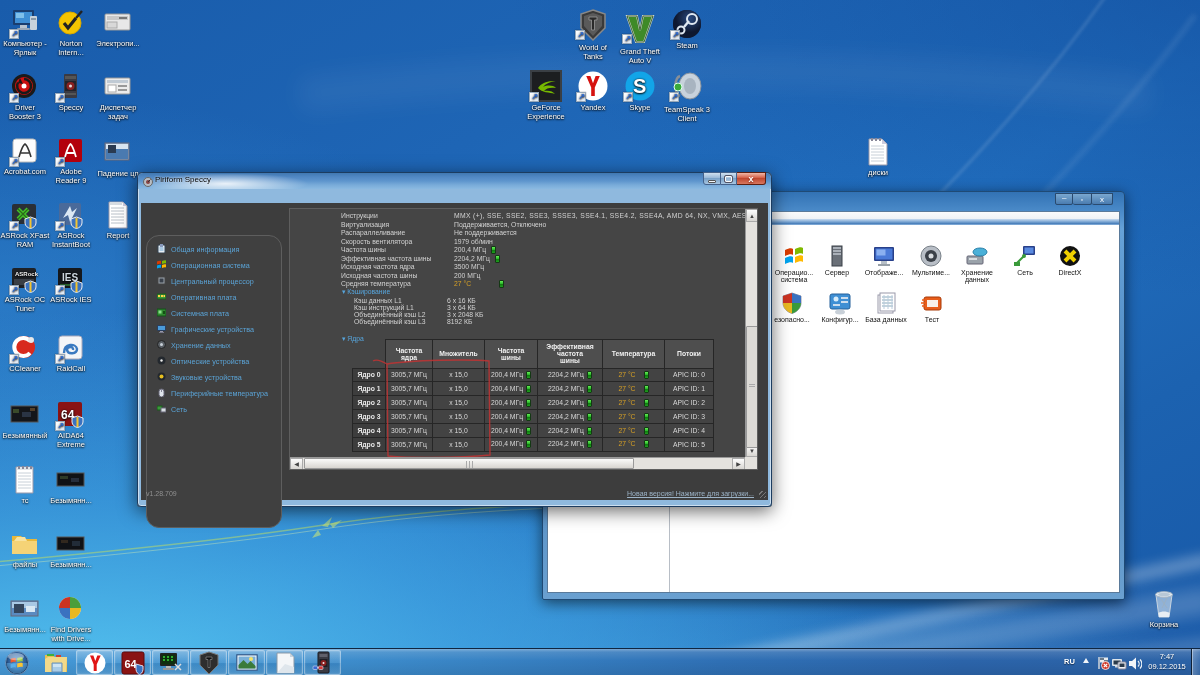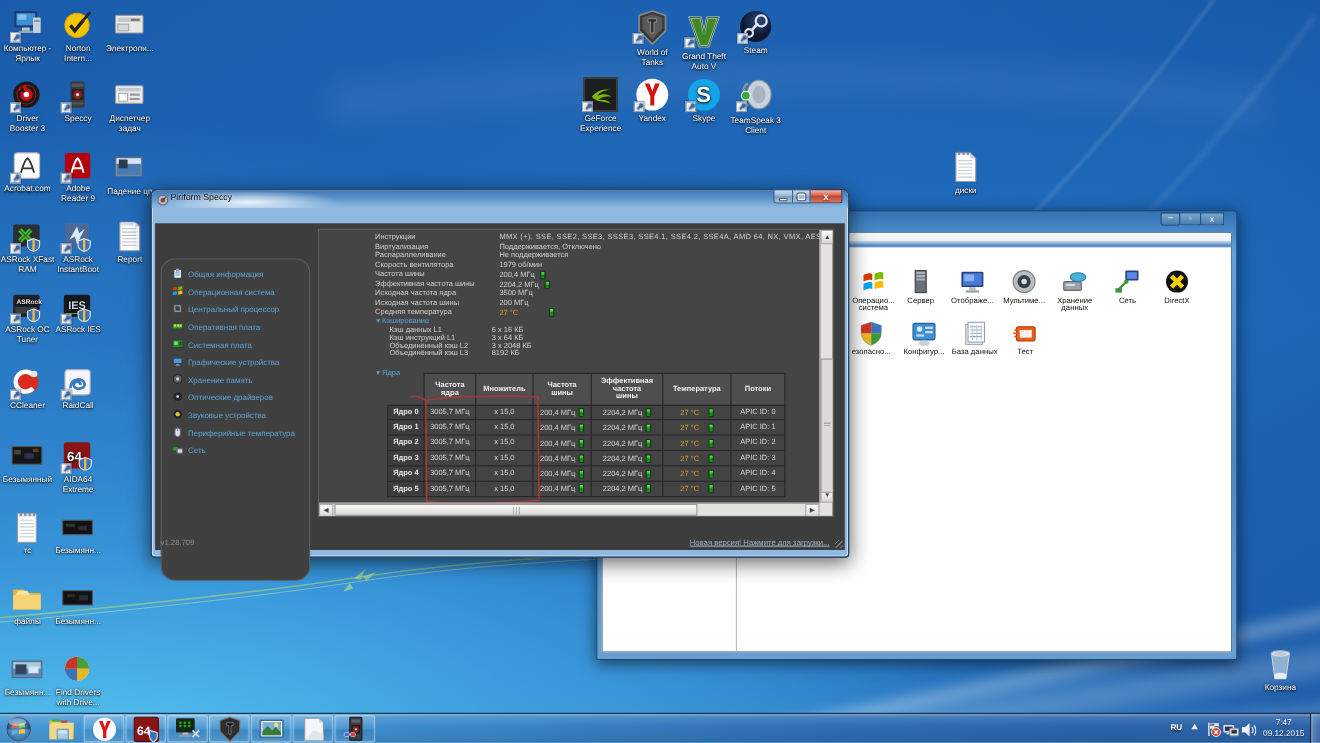--- a/index.html
+++ b/index.html
@@ -519,25 +519,25 @@
           </svg><span>Системная плата</span></div>
    <div class="sbi" style="top:88px"><svg width="9" height="9">
             <rect x="0" y="1" width="9" height="6" rx="1" fill="#2a3f5e"></rect>
             <rect x="1" y="2" width="7" height="4" fill="#4a9ad8"></rect>
             <rect x="3" y="7" width="3" height="1" fill="#99a"></rect>
             <rect x="2" y="8" width="5" height="1" fill="#778"></rect>
           </svg><span>Графические устройства</span></div>
    <div class="sbi" style="top:104px"><svg width="9" height="9">
             <circle cx="4.5" cy="4.5" r="4" fill="#5a6066" stroke="#222"></circle>
             <circle cx="4.5" cy="4.5" r="1.5" fill="#c8d0d8"></circle>
-          </svg><span>Хранение память</span></div>
+          </svg><span>Хранение данных</span></div>
    <div class="sbi" style="top:120px"><svg width="9" height="9">
             <circle cx="4.5" cy="4.5" r="4" fill="#23282e"></circle>
             <circle cx="4.5" cy="4.5" r="1.2" fill="#eee"></circle>
-          </svg><span>Оптические драйверов</span></div>
+          </svg><span>Оптические устройства</span></div>
    <div class="sbi" style="top:136px"><svg width="9" height="9">
             <circle cx="4.5" cy="4.5" r="4" fill="#23282e"></circle>
             <circle cx="4.5" cy="4.5" r="2" fill="#e8c020"></circle>
           </svg><span>Звуковые устройства</span></div>
    <div class="sbi" style="top:152px"><svg width="9" height="9">
             <rect x="2" y="1" width="5" height="8" rx="2.4" fill="#dfe4ea" stroke="#667"></rect>
             <path d="M4.5 1 v3" stroke="#889"></path>
           </svg><span>Периферийные температура</span></div>
    <div class="sbi" style="top:168px"><svg width="9" height="9">
             <rect x="0" y="2" width="5" height="4" fill="#3a9a3a" stroke="#1a5a1a"></rect>

